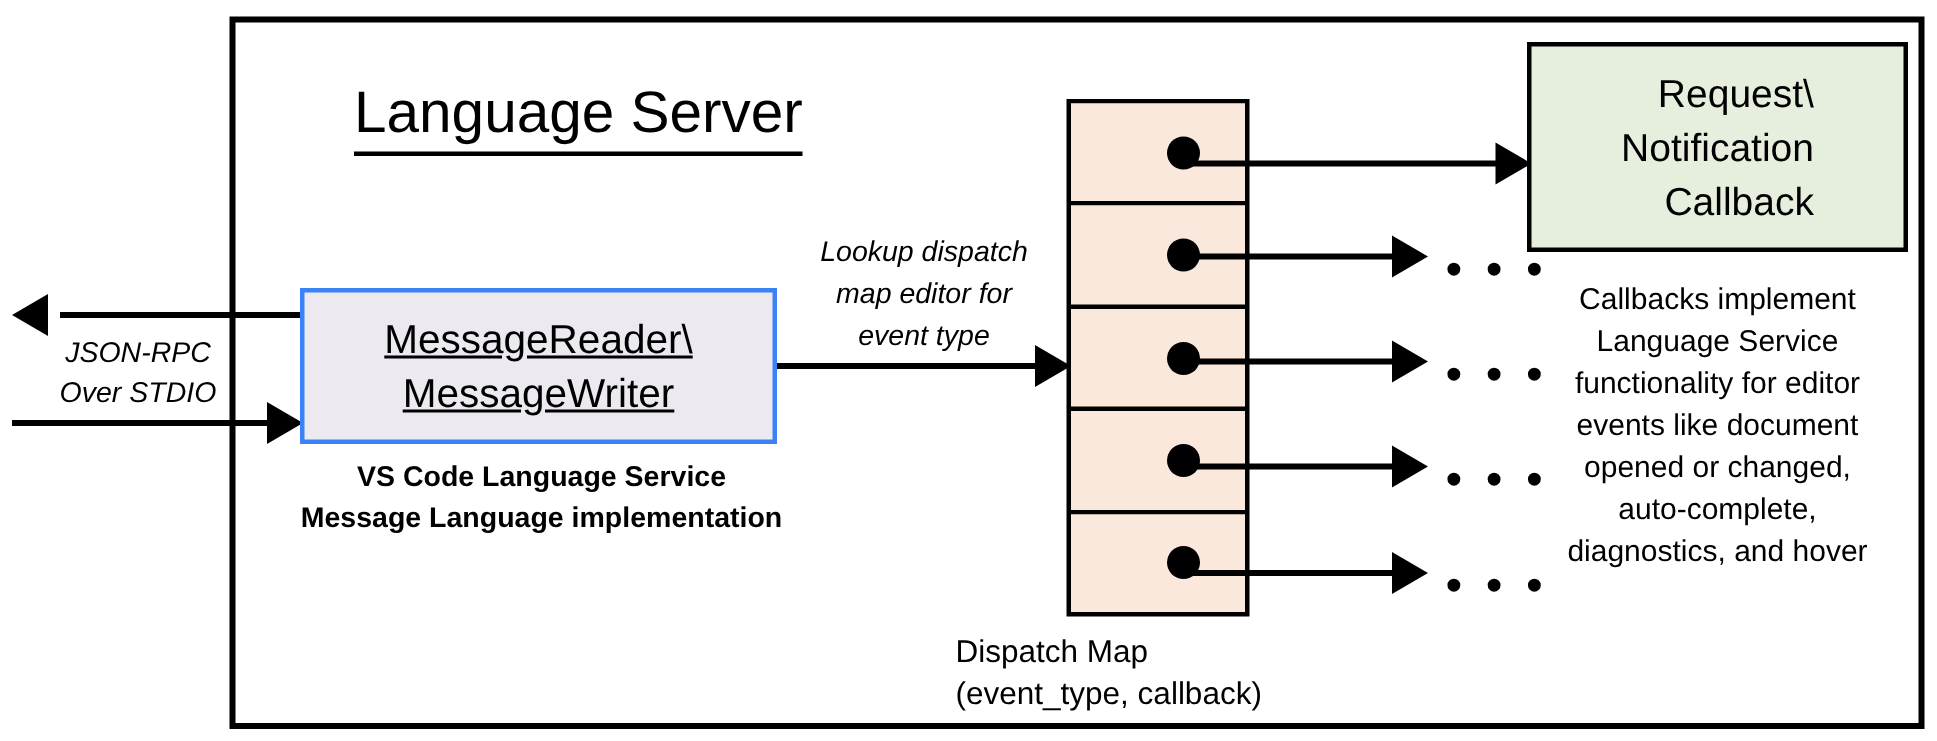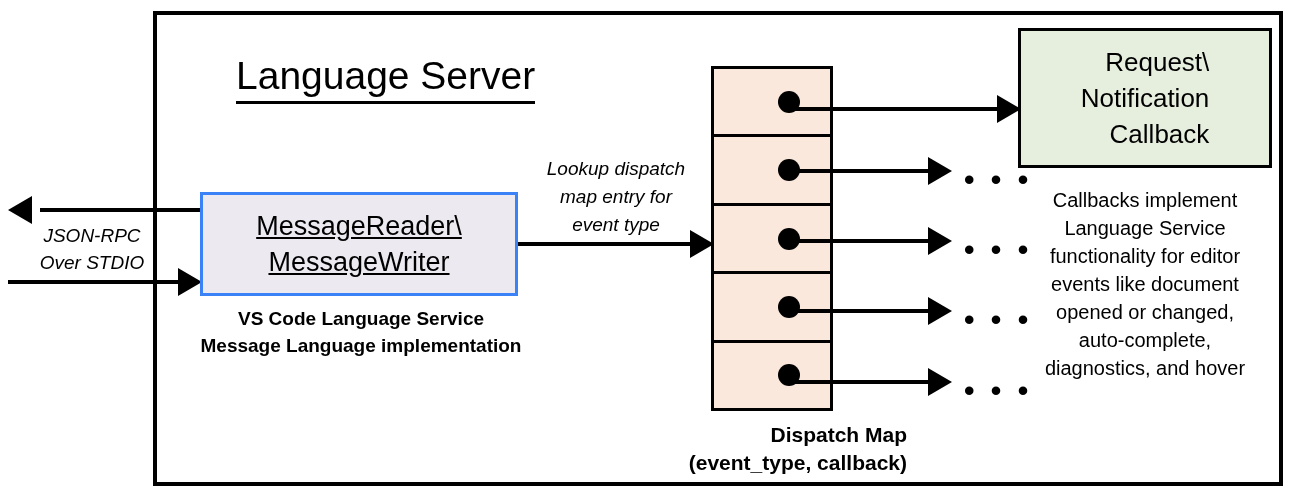--- a/index.html
+++ b/index.html
@@ -135,24 +135,23 @@
     height: 22px;
     margin-top: -11px;
     border-radius: 50%;
     background: #000;
   }
   #dispatch-caption {
     position: absolute;
     left: 637px;
     top: 421px;
     width: 270px;
-    text-align: right;
+    text-align: left;
     font-size: 21px;
     line-height: 28px;
-    font-weight: bold;
   }
 
   
   #callback-box {
     position: absolute;
     left: 1018px;
     top: 28px;
     width: 254px;
     height: 140px;
     background: #e6eedd;
@@ -233,21 +232,21 @@
   </div>
   <div id="reader-writer-caption">
     <div>VS Code Language Service</div>
     <div>Message Language implementation</div>
   </div>
 
   <div class="hline" style="left:518px; top:242px; width:175px;"></div>
   <div class="arrow-right" style="left:690px; top:230px;"></div>
   <div id="lookup-label">
     <div>Lookup dispatch</div>
-    <div>map entry for</div>
+    <div>map editor for</div>
     <div>event type</div>
   </div>
 
   <div id="dispatch-map">
     <div class="map-cell">
       <div class="map-dot"></div>
     </div>
     <div class="map-cell">
       <div class="map-dot"></div>
     </div>

